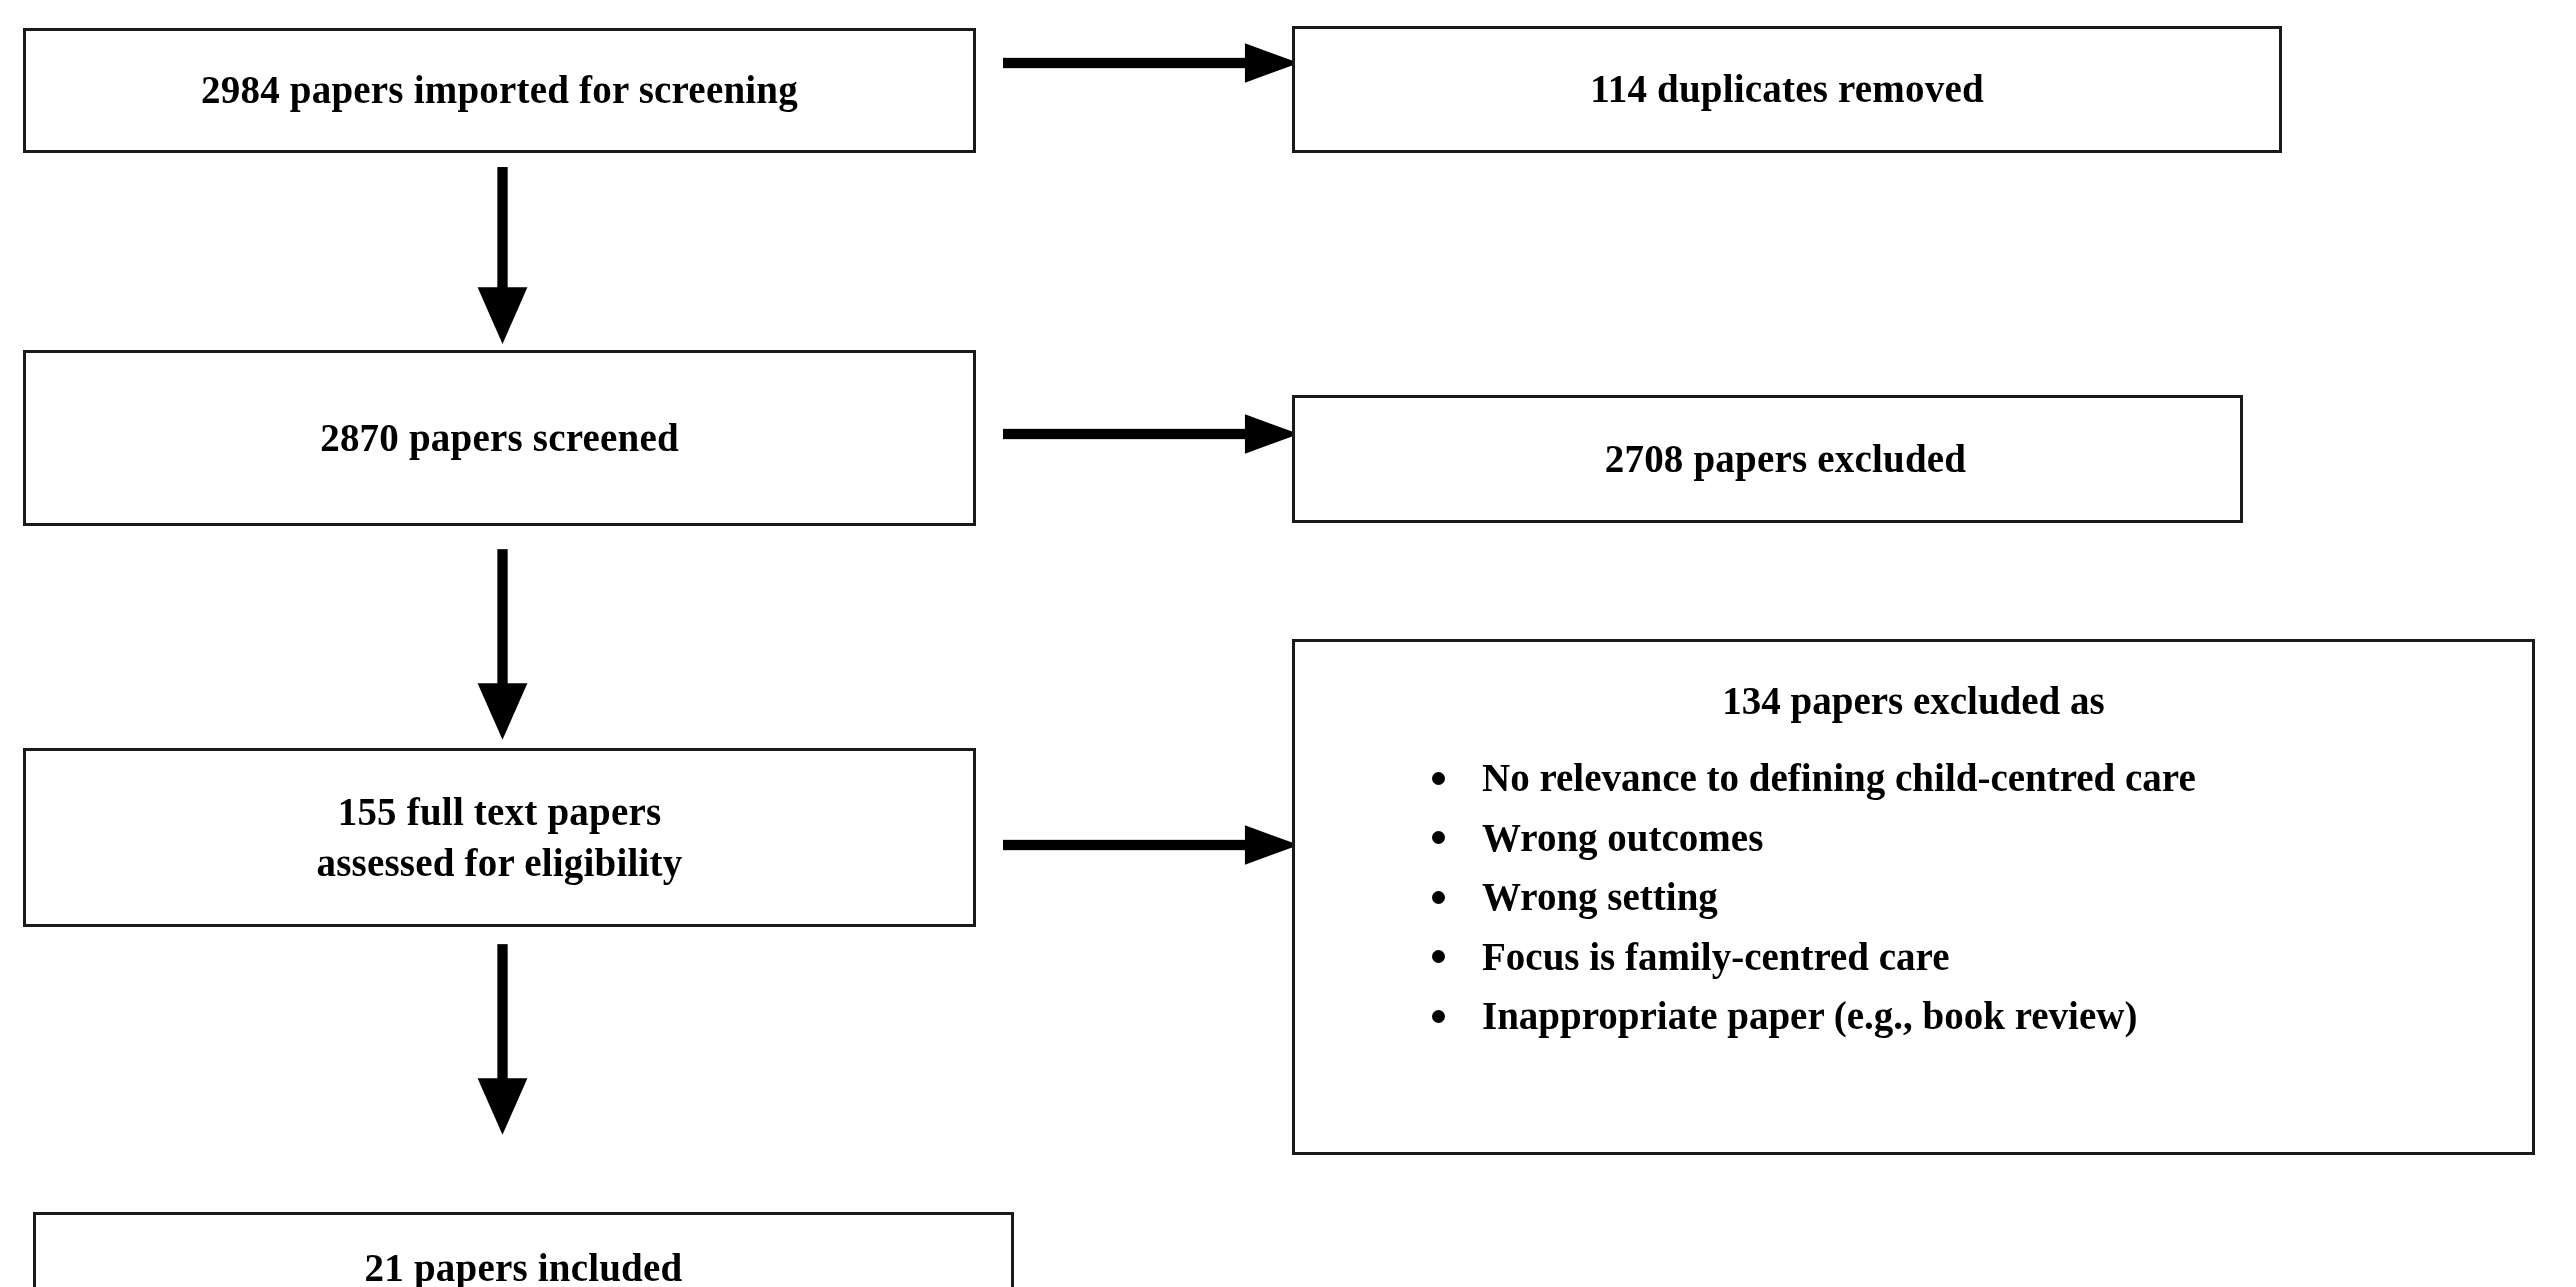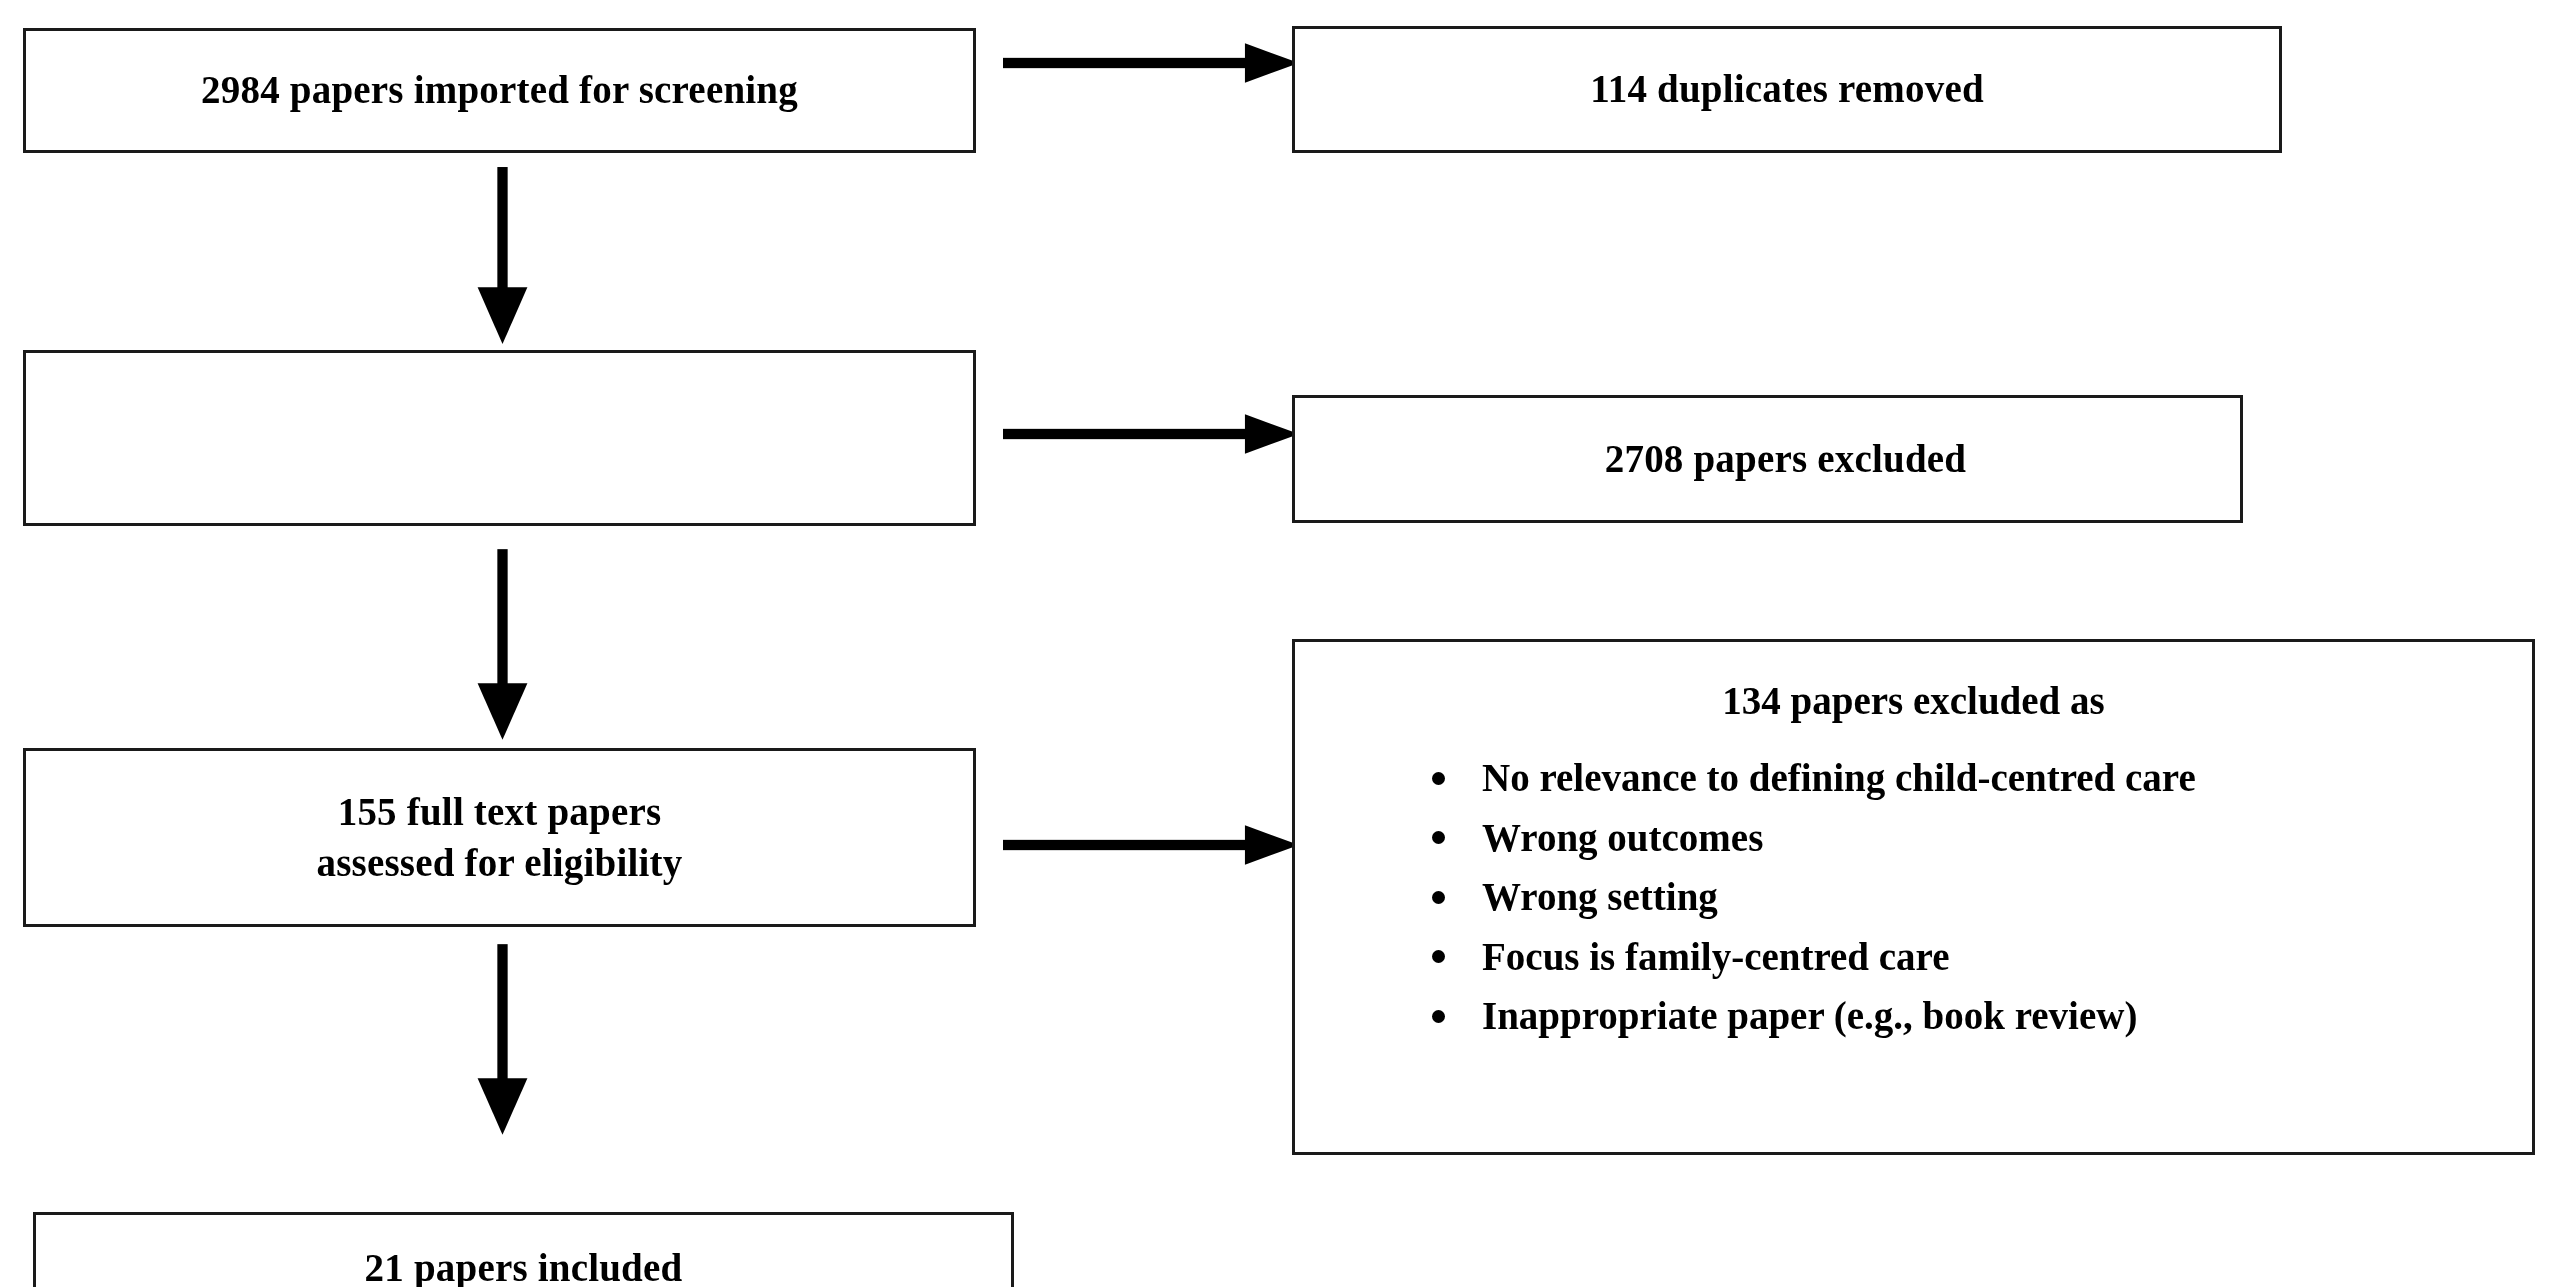--- a/index.html
+++ b/index.html
@@ -125,20 +125,21 @@
   </div>
 
   <div class="arrow" id="arrow-v-1">
     <svg width="67" height="177" viewBox="0 0 78 206" aria-hidden="true">
       <rect x="33" y="0" width="12" height="150" fill="#000000"></rect>
       <polygon points="10,140 68,140 39,206" fill="#000000"></polygon>
     </svg>
   </div>
 
   <div class="box" id="box-screened">
+    <span class="line">2870 papers screened</span>
   </div>
 
   <div class="arrow" id="arrow-h-2">
     <svg width="296" height="50" viewBox="0 0 345 58" aria-hidden="true">
       <rect x="0" y="23" width="290" height="12" fill="#000000"></rect>
       <polygon points="282,6 345,29 282,52" fill="#000000"></polygon>
     </svg>
   </div>
 
   <div class="box" id="box-excluded2">

